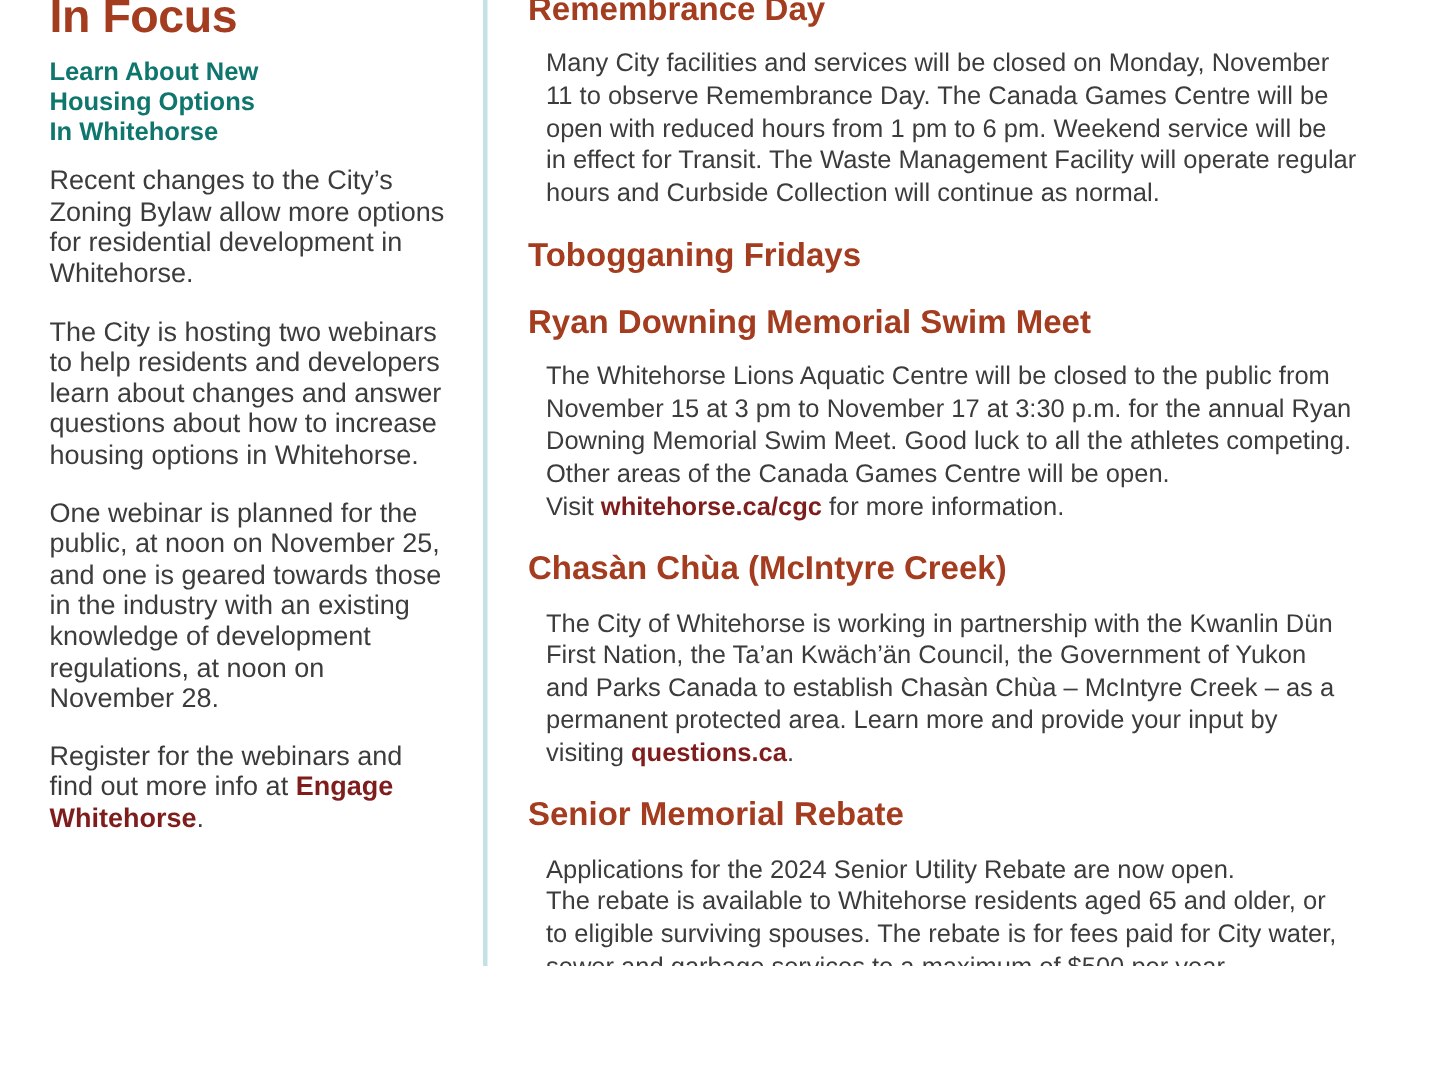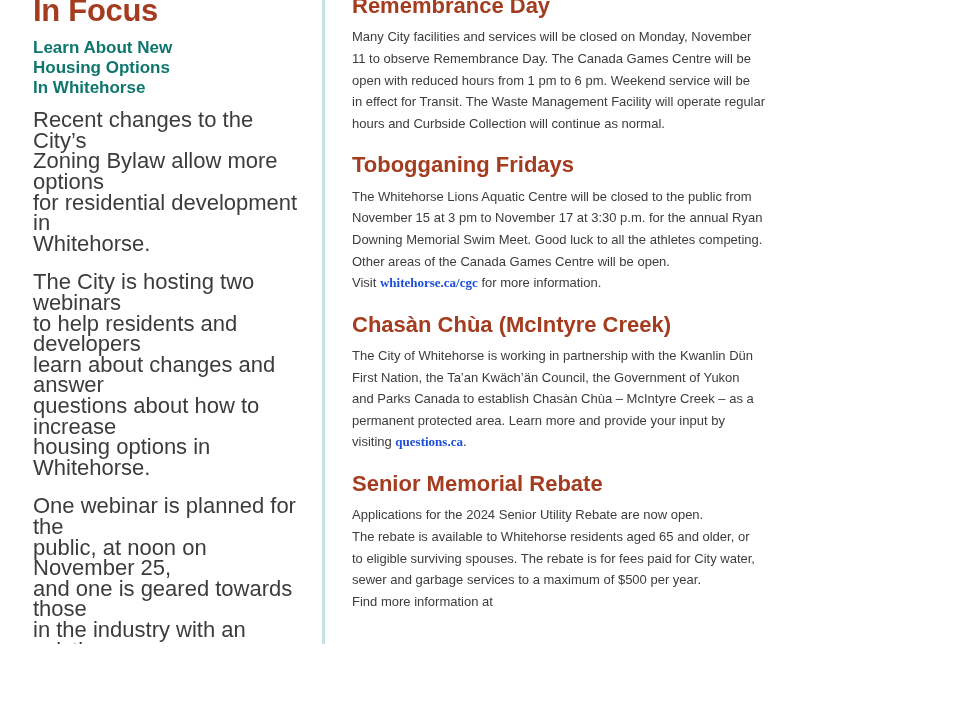--- a/index.html
+++ b/index.html
@@ -37,52 +37,51 @@
   }
   .article-title-left {
     color: #0f766e;
     font-size: 17px;
     font-weight: 700;
     line-height: 1.16;
     white-space: pre-line;
     margin: 0 0 13px 0;
   }
   .left-body {
-    font-size: 22px;
+    font-size: 18px;
     line-height: 20.6px;
     white-space: pre-line;
     margin: 0 0 18px 0;
   }
   
   .right-col {
     position: absolute;
     left: 352px;
     top: 0;
     width: 600px;
   }
   .article-title-right {
     color: #a43c1f;
     font-size: 22px;
     font-weight: 700;
     line-height: 1.2;
     margin: 18px 0 7px 0;
   }
   .article-title-right.first { margin-top: -7px; }
   .right-body {
-    font-size: 13px;
+    font-size: 17px;
     line-height: 21.6px;
     white-space: pre-line;
-    margin: 0;
+    margin: 12px;
   }
   .link {
-    color: #1d4ed8;
+    color: #7f1d1d;
     font-weight: 700;
     text-decoration: none;
     cursor: pointer;
-    font-family: Liberation Serif, serif;
   }
   
   .boat-wrap {
     position: absolute;
     left: 98px;
     top: 646px;
     width: 136px;
     height: 100px;
   }
 </style>
@@ -164,20 +163,21 @@
 
     <h2 class="article-title-right first">Remembrance Day</h2>
     <p class="right-body">Many City facilities and services will be closed on Monday, November
 11 to observe Remembrance Day. The Canada Games Centre will be
 open with reduced hours from 1 pm to 6 pm. Weekend service will be
 in effect for Transit. The Waste Management Facility will operate regular
 hours and Curbside Collection will continue as normal.</p>
 
     <h2 class="article-title-right">Tobogganing Fridays</h2>
 
+    <h2 class="article-title-right">Ryan Downing Memorial Swim Meet</h2>
     <p class="right-body"><span>The Whitehorse Lions Aquatic Centre will be closed to the public from
 November 15 at 3 pm to November 17 at 3:30 p.m. for the annual Ryan
 Downing Memorial Swim Meet. Good luck to all the athletes competing.
 Other areas of the Canada Games Centre will be open.
 Visit </span><a class="link">whitehorse.ca/cgc</a><span> for more information.</span></p>
 
     <h2 class="article-title-right">Chasàn Chùa (McIntyre Creek)</h2>
     <p class="right-body"><span>The City of Whitehorse is working in partnership with the Kwanlin Dün
 First Nation, the Ta’an Kwäch’än Council, the Government of Yukon
 and Parks Canada to establish Chasàn Chùa – McIntyre Creek – as a

